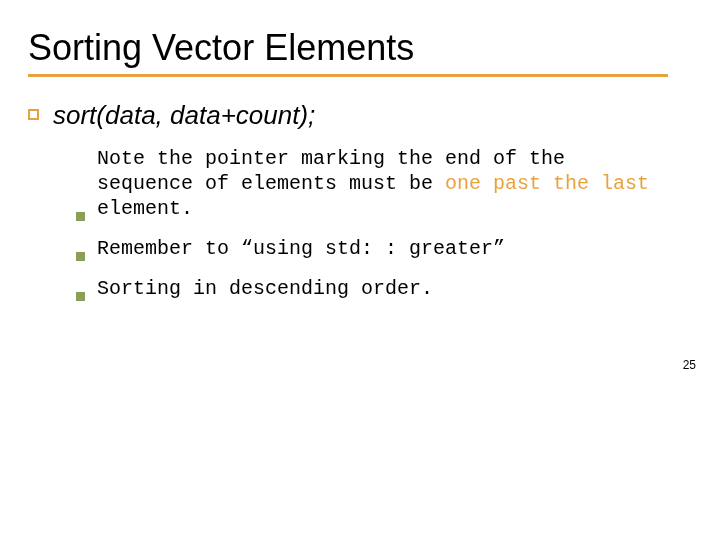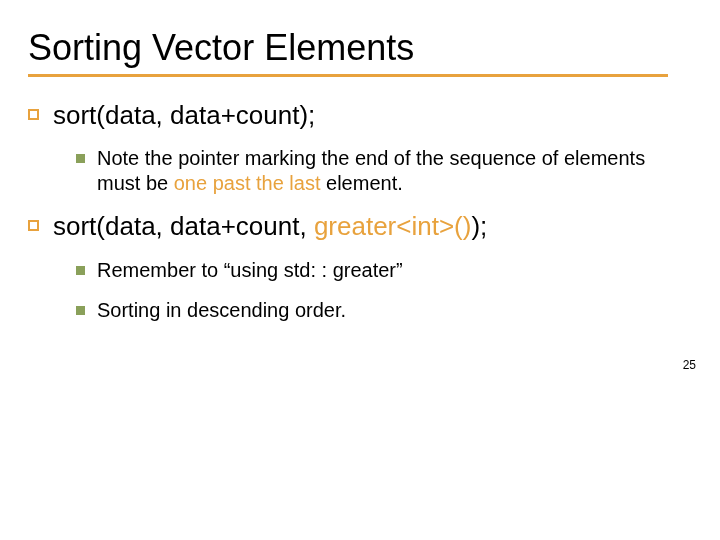--- a/index.html
+++ b/index.html
@@ -29,40 +29,42 @@
     height: 3px;
     background: #e8a23d;
     width: 640px;
     margin: 6px 0 22px 0;
   }
   .l1 {
     display: flex;
     align-items: flex-start;
     margin-top: 6px;
     margin-bottom: 10px;
+    font-style: italic;
   }
   .l1 .bullet {
     width: 11px;
     height: 11px;
     border: 2px solid #e8a23d;
     box-sizing: border-box;
     margin-top: 10px;
     margin-right: 14px;
     flex: none;
   }
   .l1 .text {
     font-size: 26px;
     line-height: 1.25;
   }
   .l2 {
     display: flex;
-    align-items: flex-start;
+    align-items: flex-end;
     margin-left: 48px;
     margin-top: 15px;
     margin-bottom: 8px;
+    font-family: Liberation Mono, monospace;
   }
   .l2 .bullet {
     width: 9px;
     height: 9px;
     background: #8aa05a;
     margin-top: 8px;
     margin-right: 12px;
     flex: none;
   }
   .l2 .text {
@@ -91,26 +93,20 @@
     <div class="bullet"></div>
     <div class="text">sort(data, data+count);</div>
   </div>
   <div class="l2">
     <div class="bullet"></div>
     <div class="text">
       <span>Note the pointer marking the end of the sequence of elements must be </span><span class="accent">one past the last</span><span> element.</span>
     </div>
   </div>
 
-  <div class="l1" style="margin-top:14px;">
-    <div class="bullet"></div>
-    <div class="text">
-      <span>sort(data, data+count, </span><span class="accent">greater&lt;int&gt;()</span><span>);</span>
-    </div>
-  </div>
   <div class="l2">
     <div class="bullet"></div>
     <div class="text">Remember to “using std: : greater”</div>
   </div>
   <div class="l2">
     <div class="bullet"></div>
     <div class="text">Sorting in descending order.</div>
   </div>
 
   <div class="pagenum">25</div>

